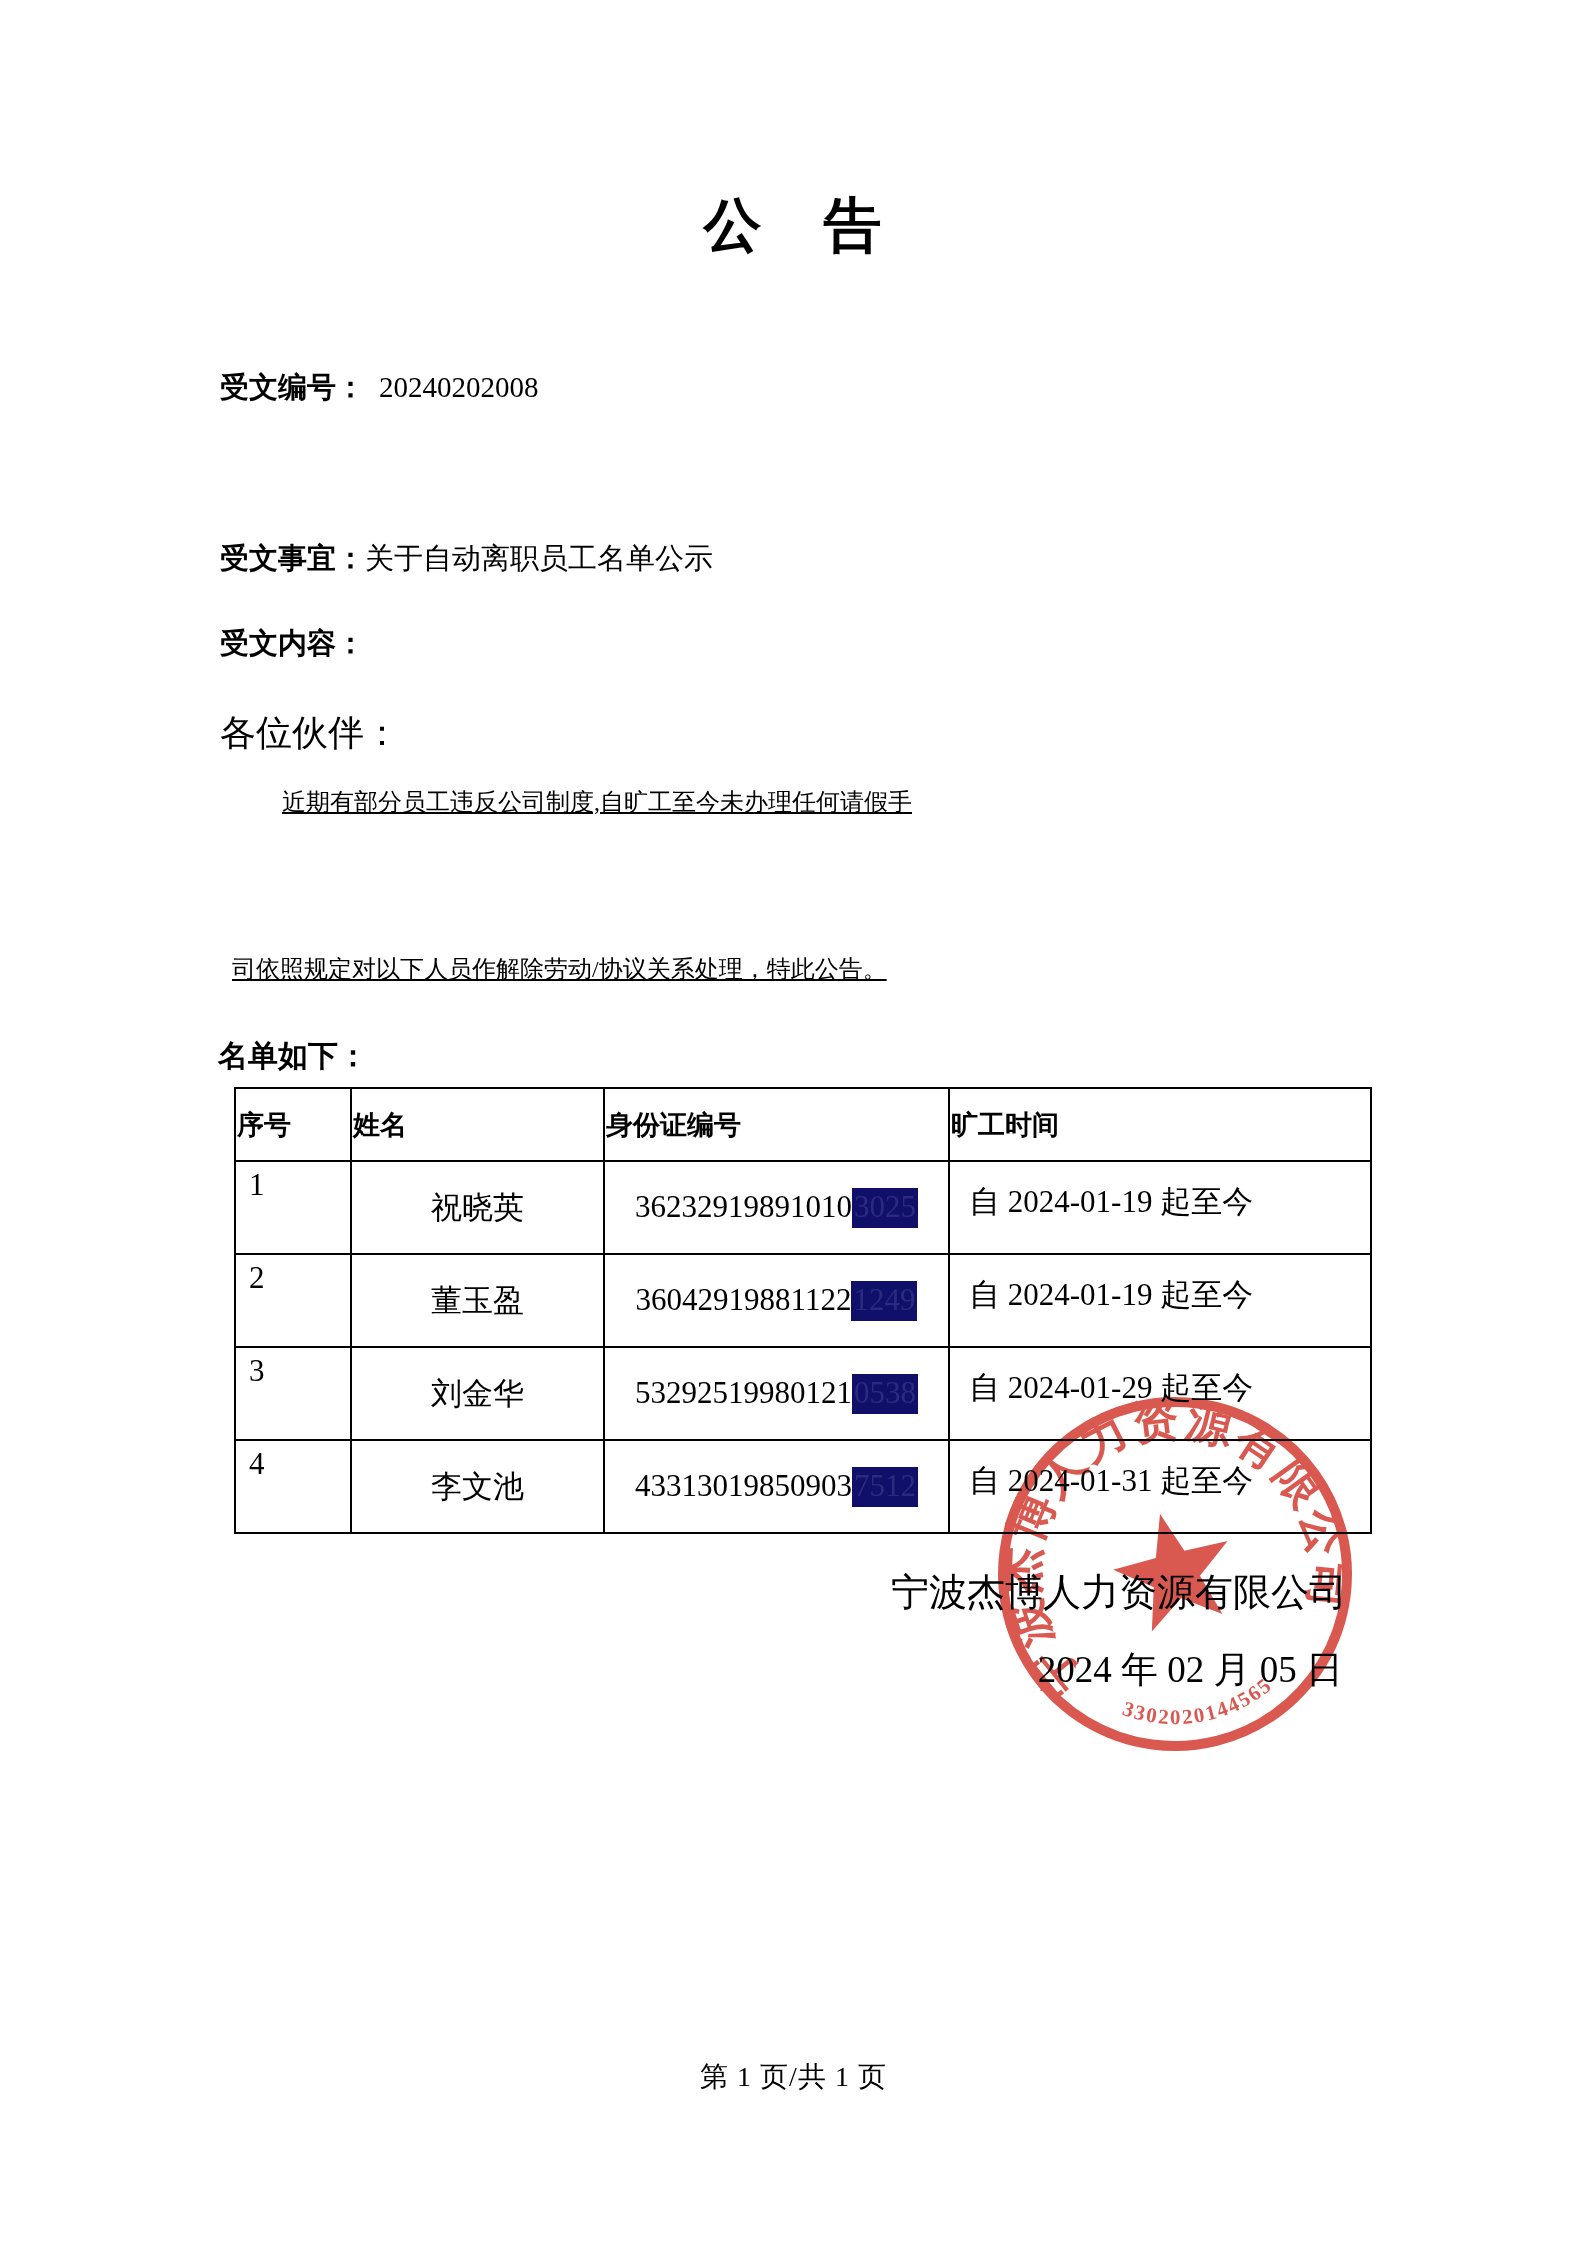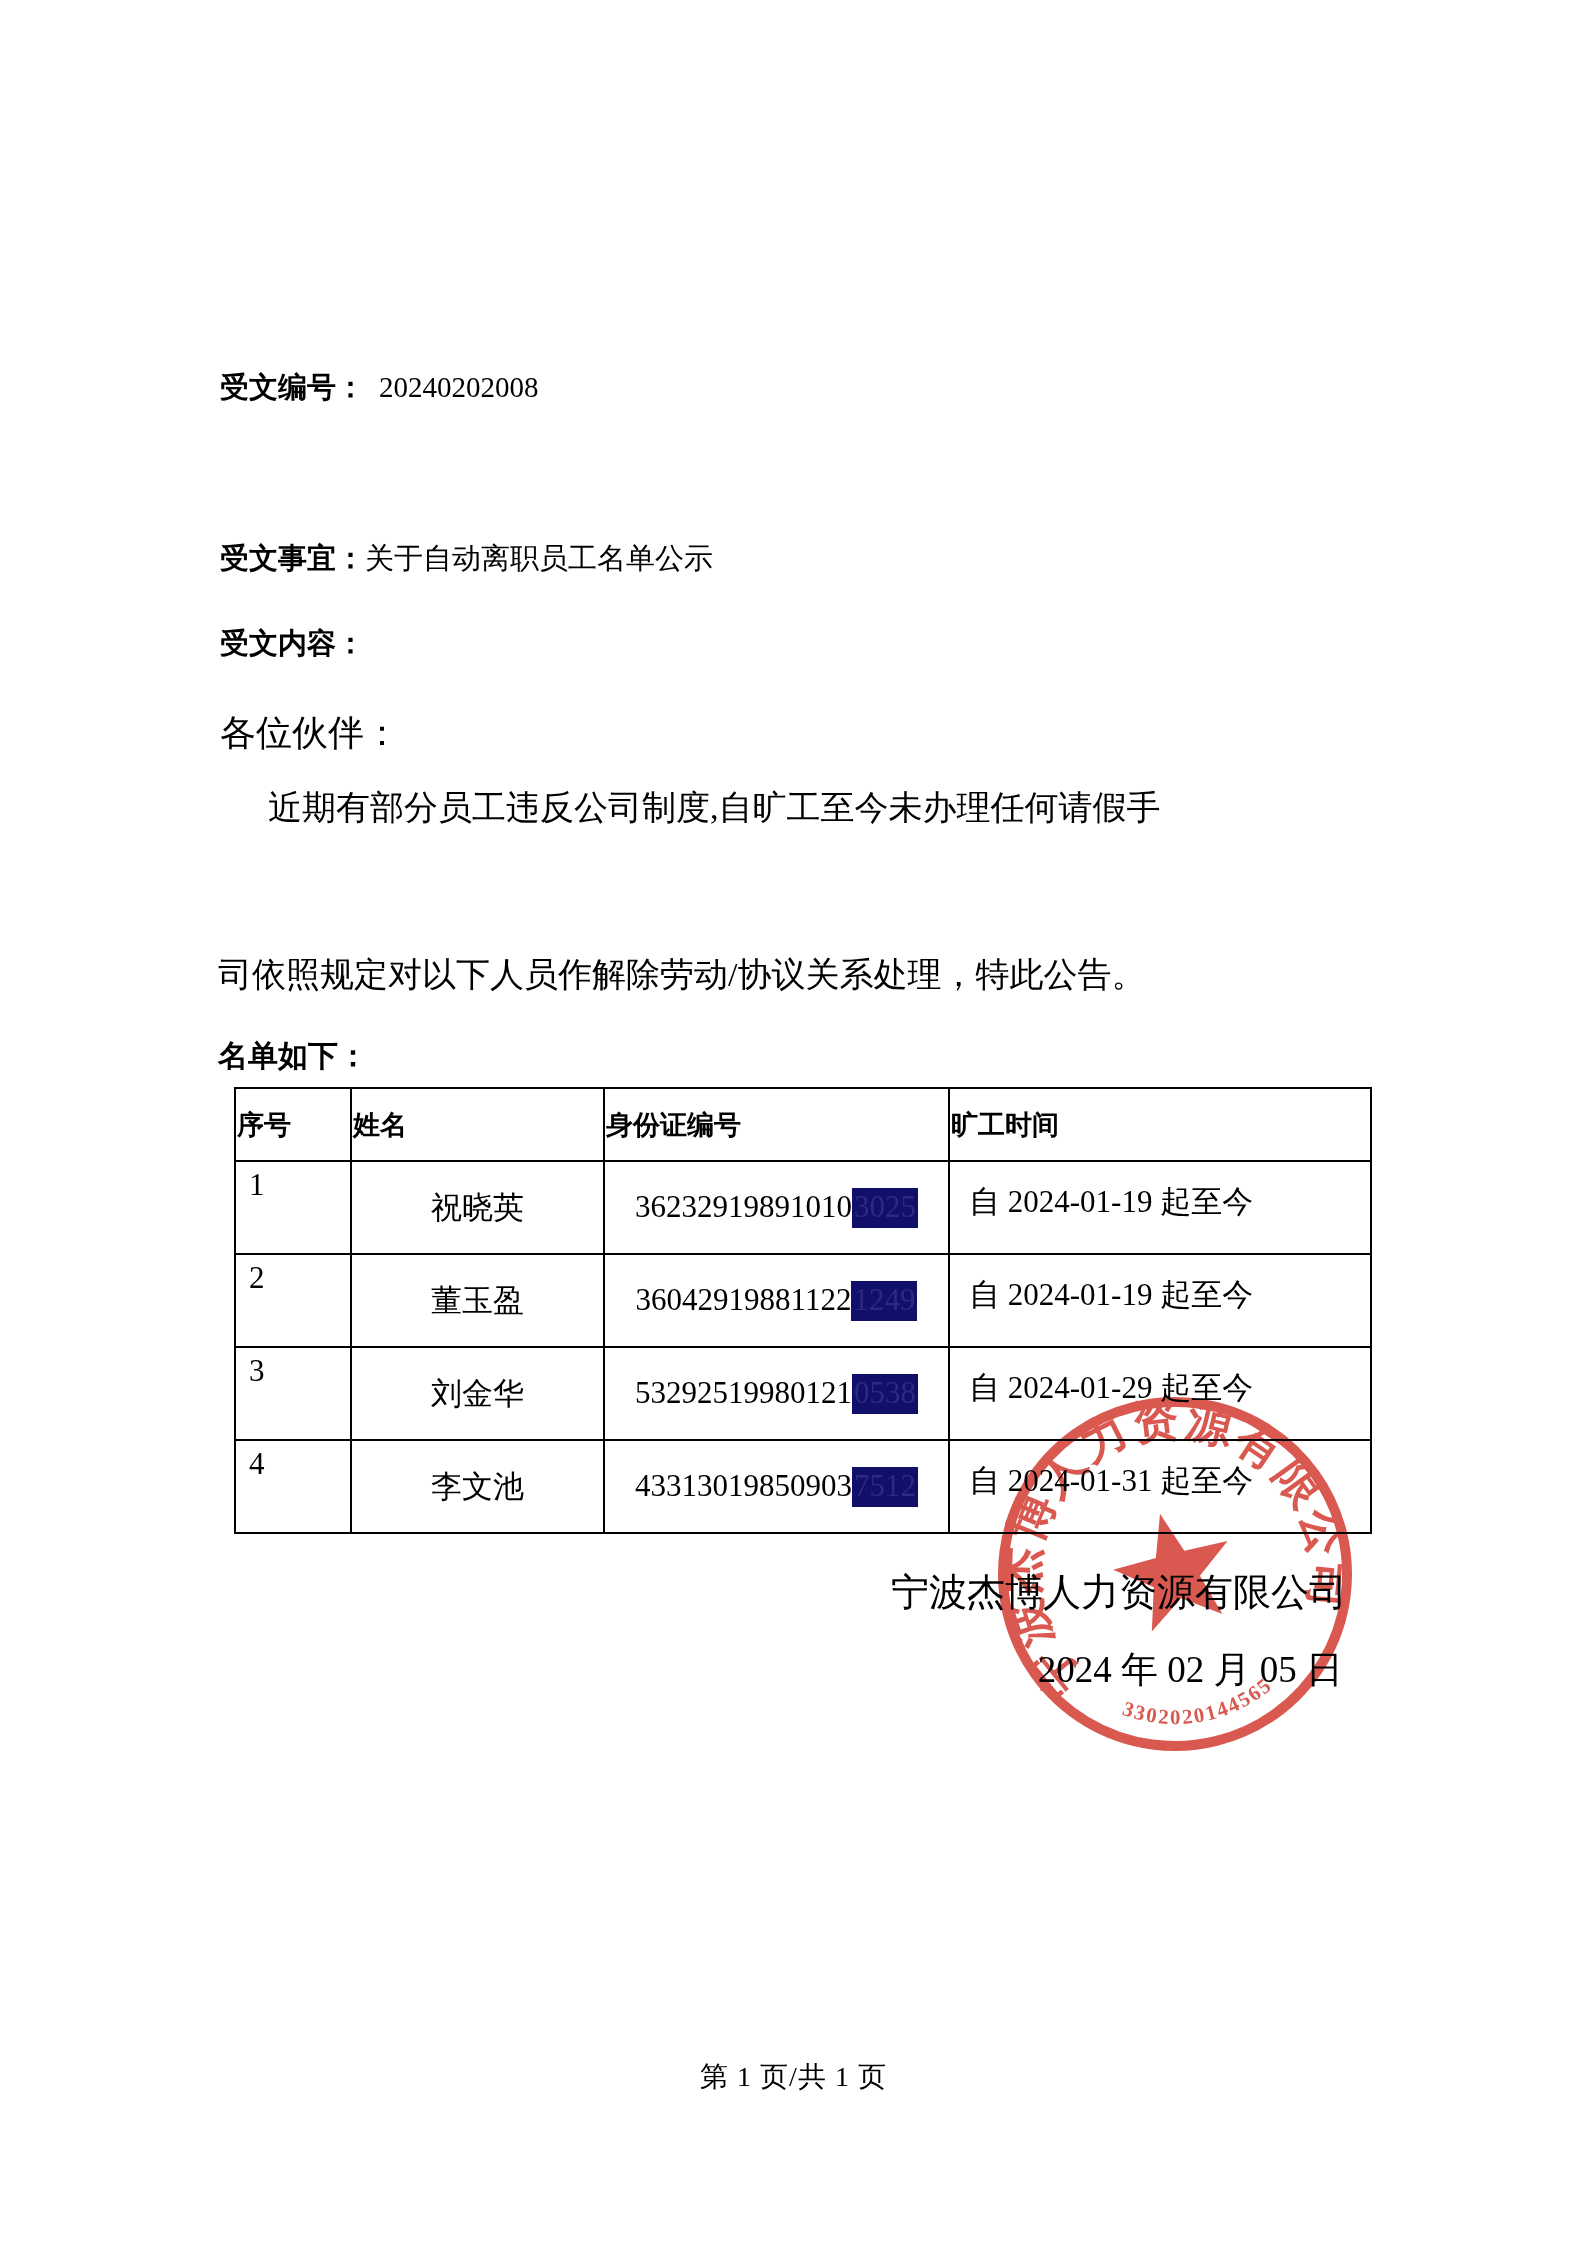--- a/index.html
+++ b/index.html
@@ -24,22 +24,22 @@
   }
   .meta-label{font-weight:bold;}
   .meta-value{font-weight:normal;}
   .meta-value.gap{margin-left:14px;}
   .m1{top:370px;} .m2{top:456px;} .m3{top:541px;} .m4{top:626px;}
   .salutation{
     position:absolute;left:220px;top:712px;
     font-size:36px;line-height:1.2;
   }
   .body-line{
-    position:absolute;left:218px;
-    font-size:34px;line-height:1.2;white-space:nowrap;
+    position:absolute;left:232px;
+    font-size:24px;line-height:1.2;white-space:nowrap;text-decoration:underline;
   }
   .b1{top:788px;padding-left:50px;} .b2{top:872px;} .b3{top:955px;}
   .list-intro{
     position:absolute;left:218px;top:1038px;
     font-size:30px;font-weight:bold;line-height:1.2;
   }
   table.roster{
     position:absolute;left:234px;top:1087px;
     width:1136px;
     border-collapse:collapse;
@@ -98,20 +98,21 @@
     position:absolute;left:0;top:2058px;width:100%;
     text-align:center;
     font-size:28px;letter-spacing:1px;
   }
 </style>
 </head>
 <body>
 
 <div class="page">
 
+  <div class="doc-title">公　告</div>
 
   <div class="meta-line m1">
     <span class="meta-label">受文编号：</span><span class="meta-value gap">20240202008</span>
   </div>
   <div class="meta-line m3">
     <span class="meta-label">受文事宜：</span><span class="meta-value">关于自动离职员工名单公示</span>
   </div>
   <div class="meta-line m4">
     <span class="meta-label">受文内容：</span>
   </div>

